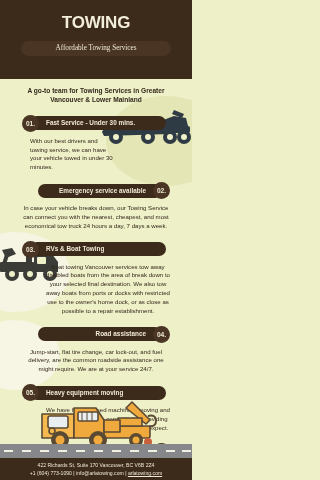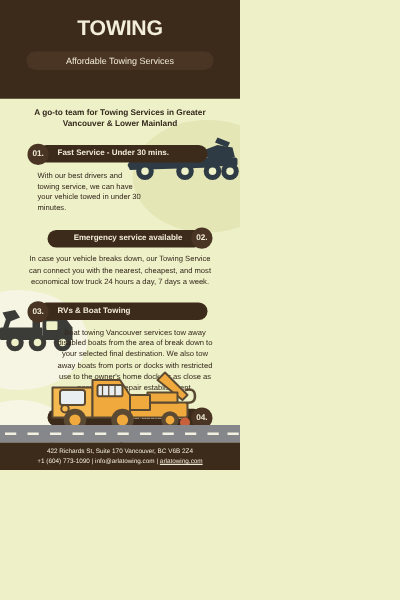--- a/index.html
+++ b/index.html
@@ -3,21 +3,21 @@
 <meta charset="utf-8">
 <style>
   * { box-sizing: border-box; margin: 0; padding: 0; }
   html, body { width: 192px; height: 480px; }
   body {
     font-family: "Liberation Sans", sans-serif;
     background: #eef0c8;
     overflow: hidden;
     position: relative;
   }
-  .poster { width: 192px; height: 376px; position: relative; overflow: hidden; background: #eef0c8; }
+  .poster { width: 192px; height: 480px; position: relative; overflow: hidden; background: #eef0c8; }
 
   
   .header {
     background: #3c2a1a;
     padding: 14px 10px 16px;
     text-align: center;
     position: relative;
     z-index: 3;
   }
   .title {
@@ -37,20 +37,21 @@
   }
   .subtitle-pill {
     position: absolute;
     left: 11px; right: 11px; top: 0;
     background: #4a3524;
     border-radius: 10px;
     color: #efe9d2;
     font-size: 7.2px;
     line-height: 15px;
     text-align: center;
+    font-family: Liberation Serif, serif;
   }
   .header-fade {
     position: absolute;
     left: 0; right: 0; bottom: -7px; height: 7px;
     background: #3c2a1a;
   }
 
   .intro {
     text-align: center;
     color: #33281c;

